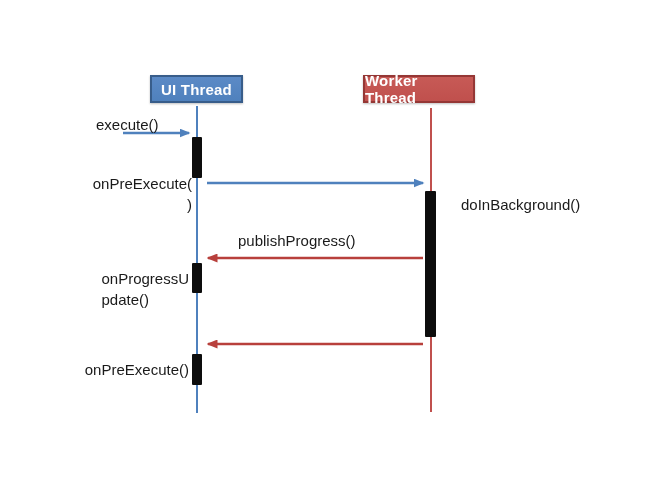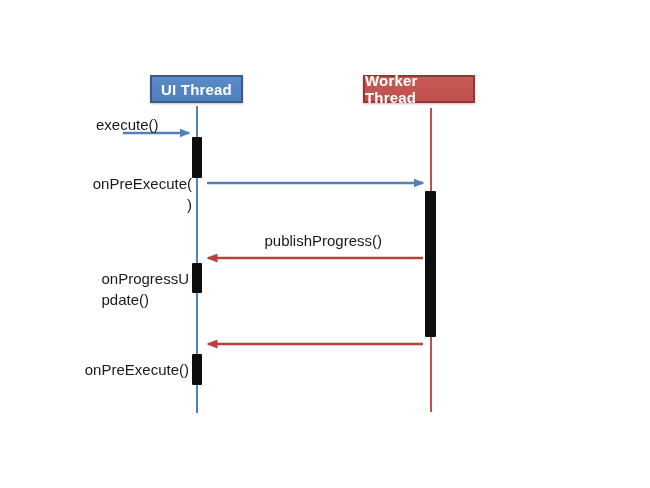--- a/index.html
+++ b/index.html
@@ -73,21 +73,21 @@
   .label {
     position: absolute;
     color: var(--text, #1a1a1a);
     font-size: 15px;
     line-height: 21px;
     white-space: pre-line;
   }
   .lbl-execute { left: 96px; top: 106px; width: 78px; text-align: left; margin-top: 8px; }
   .lbl-pre { right: 458px; top: 167px; text-align: right; margin-top: 6px; }
   .lbl-doin { left: 461px; top: 194px; }
-  .lbl-publish { left: 252px; top: 230px; width: 130px; text-align: right; }
+  .lbl-publish { left: 238px; top: 230px; width: 130px; text-align: left; }
   .lbl-progress { right: 461px; top: 268px; text-align: left; }
   .lbl-post { right: 461px; top: 359px; text-align: right; }
 </style>
 </head>
 <body>
 
 <div class="canvas">
 
   <div class="header-box header-ui">
     <span>UI Thread</span>
@@ -115,18 +115,19 @@
     </defs>
     <line class="arrow-line arrow-blue" x1="123" y1="133" x2="189" y2="133" marker-end="url(#head-blue)"></line>
     <line class="arrow-line arrow-blue" x1="207" y1="183" x2="423" y2="183" marker-end="url(#head-blue)"></line>
     <line class="arrow-line arrow-red" x1="423" y1="258" x2="208" y2="258" marker-end="url(#head-red)"></line>
     <line class="arrow-line arrow-red" x1="423" y1="344" x2="208" y2="344" marker-end="url(#head-red)"></line>
   </svg>
 
   <div class="label lbl-execute">execute()</div>
   <div class="label lbl-pre">onPreExecute(
 )</div>
+  <div class="label lbl-doin">doInBackground()</div>
   <div class="label lbl-publish">publishProgress()</div>
   <div class="label lbl-progress">onProgressU
 pdate()</div>
   <div class="label lbl-post">onPreExecute()</div>
 
 </div>
 
 </body></html>

